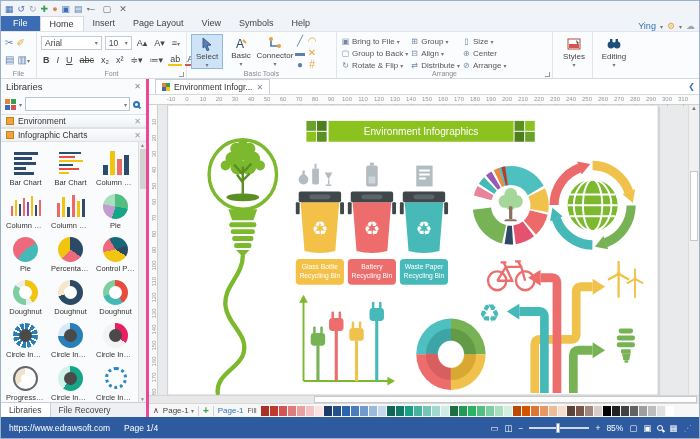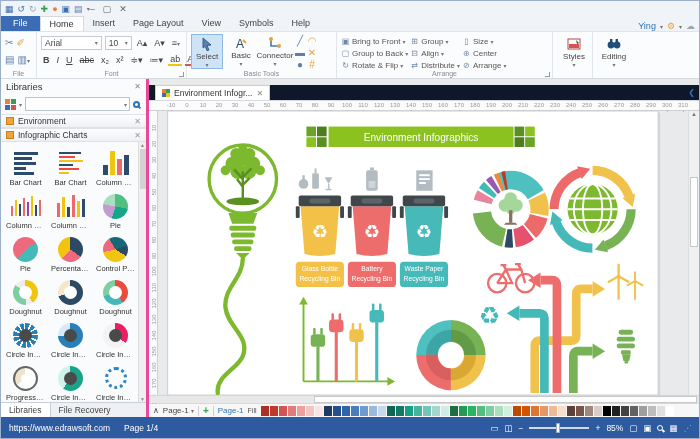--- a/index.html
+++ b/index.html
@@ -67,21 +67,21 @@
   .lib-thumb { height:30px; display:flex; align-items:center; justify-content:center; }
   .lib-label { font-size:7.5px; color:#333; max-width:39px; white-space:nowrap; overflow:hidden; text-overflow:ellipsis; }
   .sb-scroll { position:absolute; right:0; top:0; bottom:0; width:8px; background:#f0f0f0; border-left:1px solid #dcdcdc; font-size:5px; color:#888; text-align:center; }
   .sb-scroll .thumbv { background:#d2d2d2; width:6px; height:40px; margin:1px auto; }
   .sb-tabs { height:15px; display:flex; border-top:1px solid #c9cfd6; background:#eef0f3; font-size:8.5px; }
   .sb-tab { padding:0 8px; line-height:14px; color:#444; }
   .sb-tab.active { background:#fff; border-right:1px solid #c9cfd6; }
 
   
   .canvas-col { flex:1; display:flex; flex-direction:column; min-width:0; background:#e8eaec; }
-  .doctabs { height:16px; background:#0f172a; border-bottom:1px solid #d5dae1; display:flex; align-items:center; padding-left:6px;margin-top:6px; }
+  .doctabs { height:16px; background:#ffffff; border-bottom:1px solid #d5dae1; display:flex; align-items:center; padding-left:6px; }
   .doctab { background:#fff; border:1px solid #c9cfd6; border-bottom:none; height:15px; display:flex; align-items:center; gap:4px; padding:0 6px; font-size:8.5px; color:#333; }
   .doctab .x { color:#888; font-size:8px; }
   .tab-ic { width:8px; height:8px; display:grid; grid-template-columns:4px 4px; grid-auto-rows:4px; }
   .doctabs .chev { margin-left:auto; margin-right:4px; color:#2e75b6; font-size:8px; align-self:center; }
   .hruler { height:10px; background:#fbfbfb; border-bottom:1px solid #d0d0d0; position:relative; flex:none; }
   .htick { position:absolute; top:1px; font-size:6px; color:#999; transform:translateX(-50%); }
   .htick::after { content:''; position:absolute; left:50%; top:8px; width:1px; height:2px; background:#bbb; }
   .canvas-body { flex:1; display:flex; min-height:0; }
   .vruler { width:9px; background:#fbfbfb; border-right:1px solid #d0d0d0; position:relative; flex:none; }
   .vtick { position:absolute; left:0; width:9px; text-align:center; font-size:6px; color:#999; transform:rotate(-90deg); }
@@ -247,21 +247,21 @@
         <span class="gicon or">#</span>
       </div>
       <div class="rgroup-label">Basic Tools</div>
     </div>
 
     <div class="rgroup" style="width:216px">
       <div class="arr-wrap" id="arrange-cols" style="margin-top:1px">
           <div class="arr-col">
             <div class="arr-btn">
               <span class="aicon">▣</span>
-              <span>Bring to Front</span>
+              <span>Bring to File</span>
               <span class="tiny-caret">▾</span>
             </div>
             <div class="arr-btn">
               <span class="aicon">▢</span>
               <span>Group to Back</span>
               <span class="tiny-caret">▾</span>
             </div>
             <div class="arr-btn">
               <span class="aicon">↻</span>
               <span>Rotate &amp; Flip</span>

